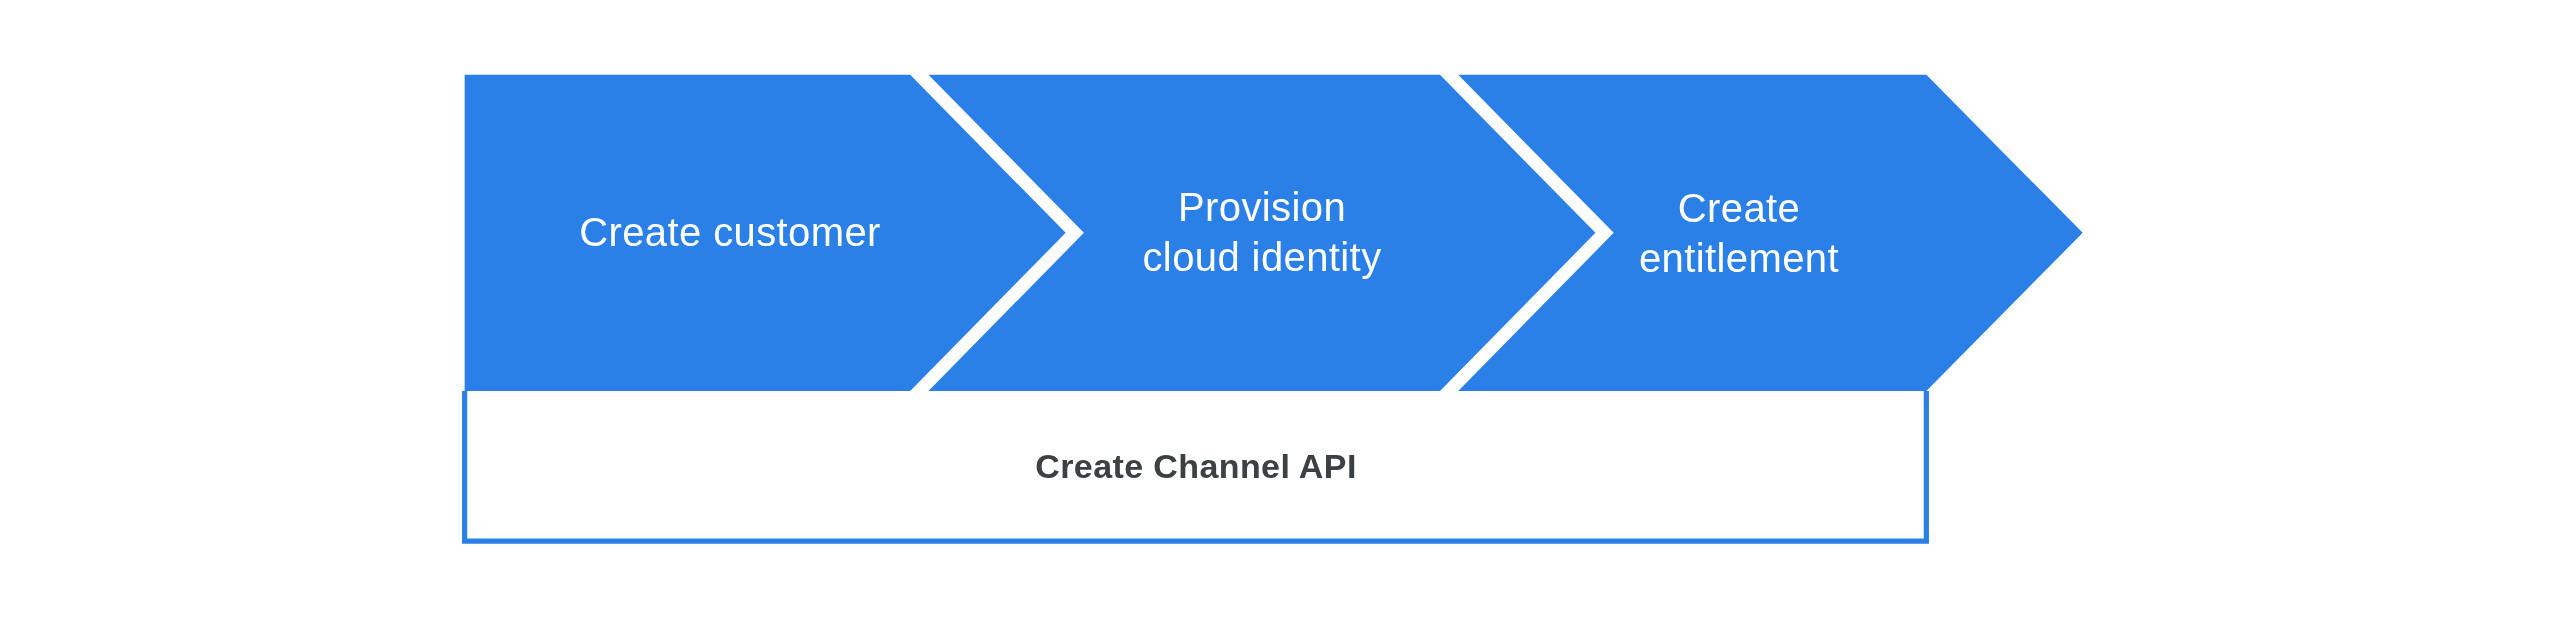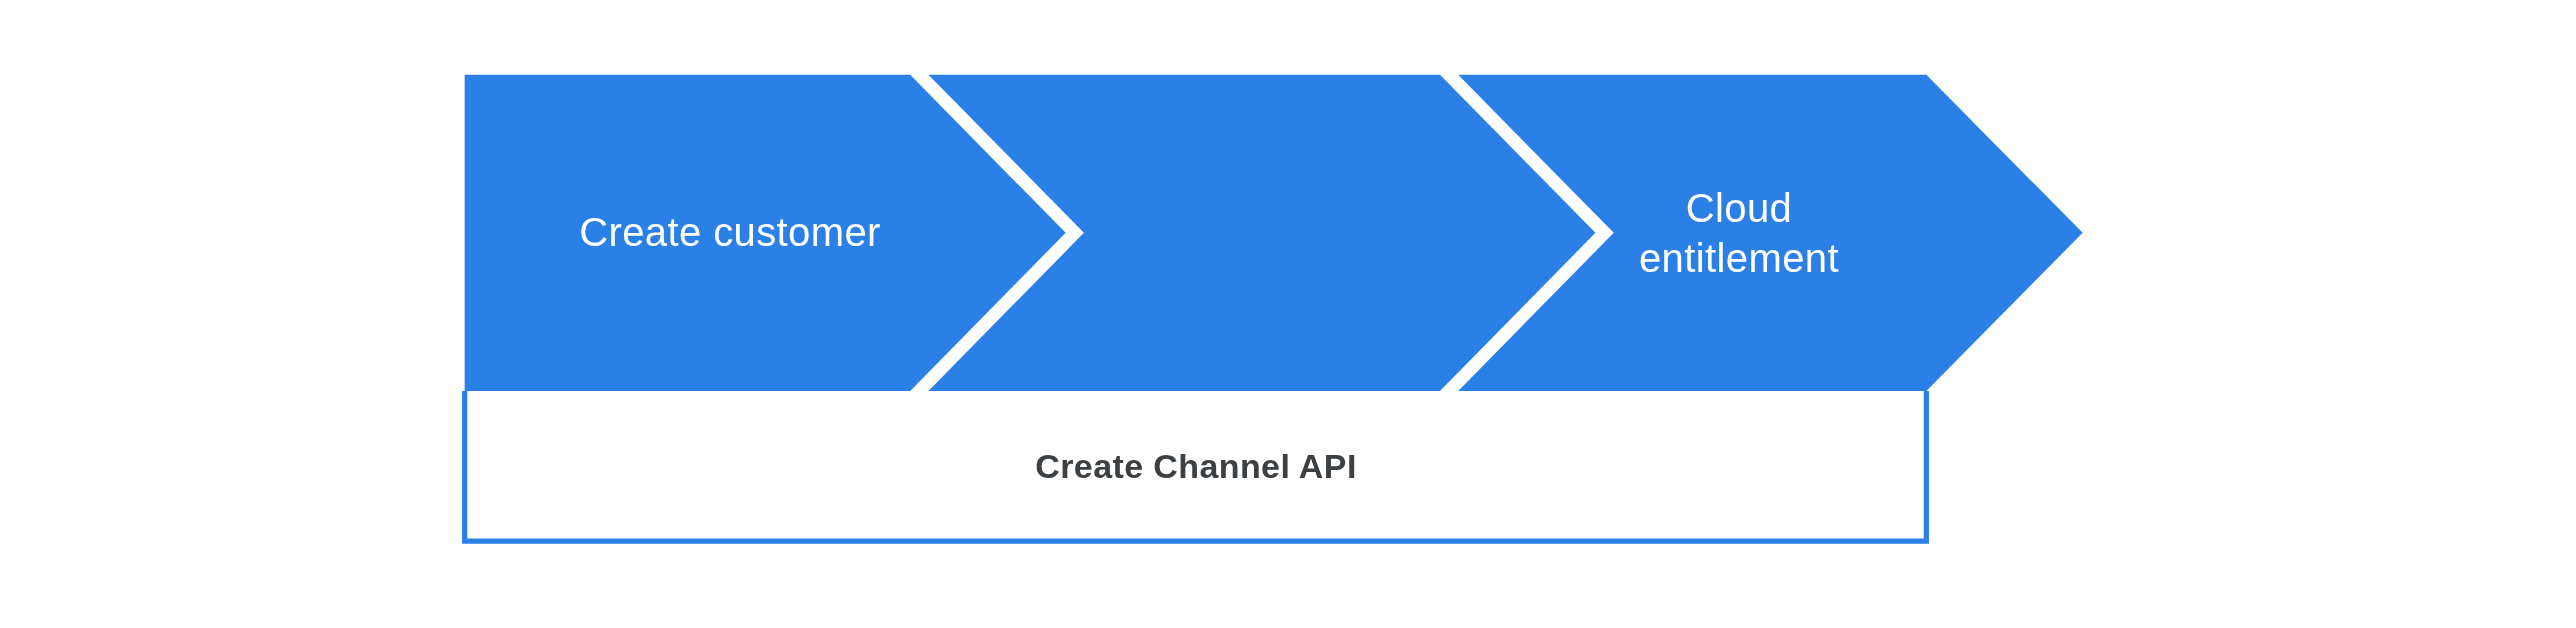--- a/index.html
+++ b/index.html
@@ -62,20 +62,22 @@
 
     <polygon class="chev" points="535,86 1048,86 1227,268 1048,450 535,450"></polygon>
 
     <polygon class="chev" points="1069,86 1658,86 1837,268 1658,450 1069,450 1248,268"></polygon>
 
     <polygon class="chev" points="1679,86 2218,86 2398,268 2218,450 1679,450 1858,268"></polygon>
   </svg>
 
   <div class="step-label" style="left: 730px; top: 232px; color: rgb(255, 255, 255);">Create customer</div>
 
+  <div class="step-label" style="left: 1262px; top: 232px; color: rgb(255, 255, 255);">Provision
+cloud identity</div>
 
-  <div class="step-label" style="left: 1739px; top: 233px; color: rgb(255, 255, 255);">Cloud
+  <div class="step-label" style="left: 1739px; top: 233px; color: rgb(255, 255, 255);">Create
 entitlement</div>
 
   <div class="api-label" style="left:1196px; top:466px;">Create Channel API</div>
 
 </div>
 
 
 </body></html>

